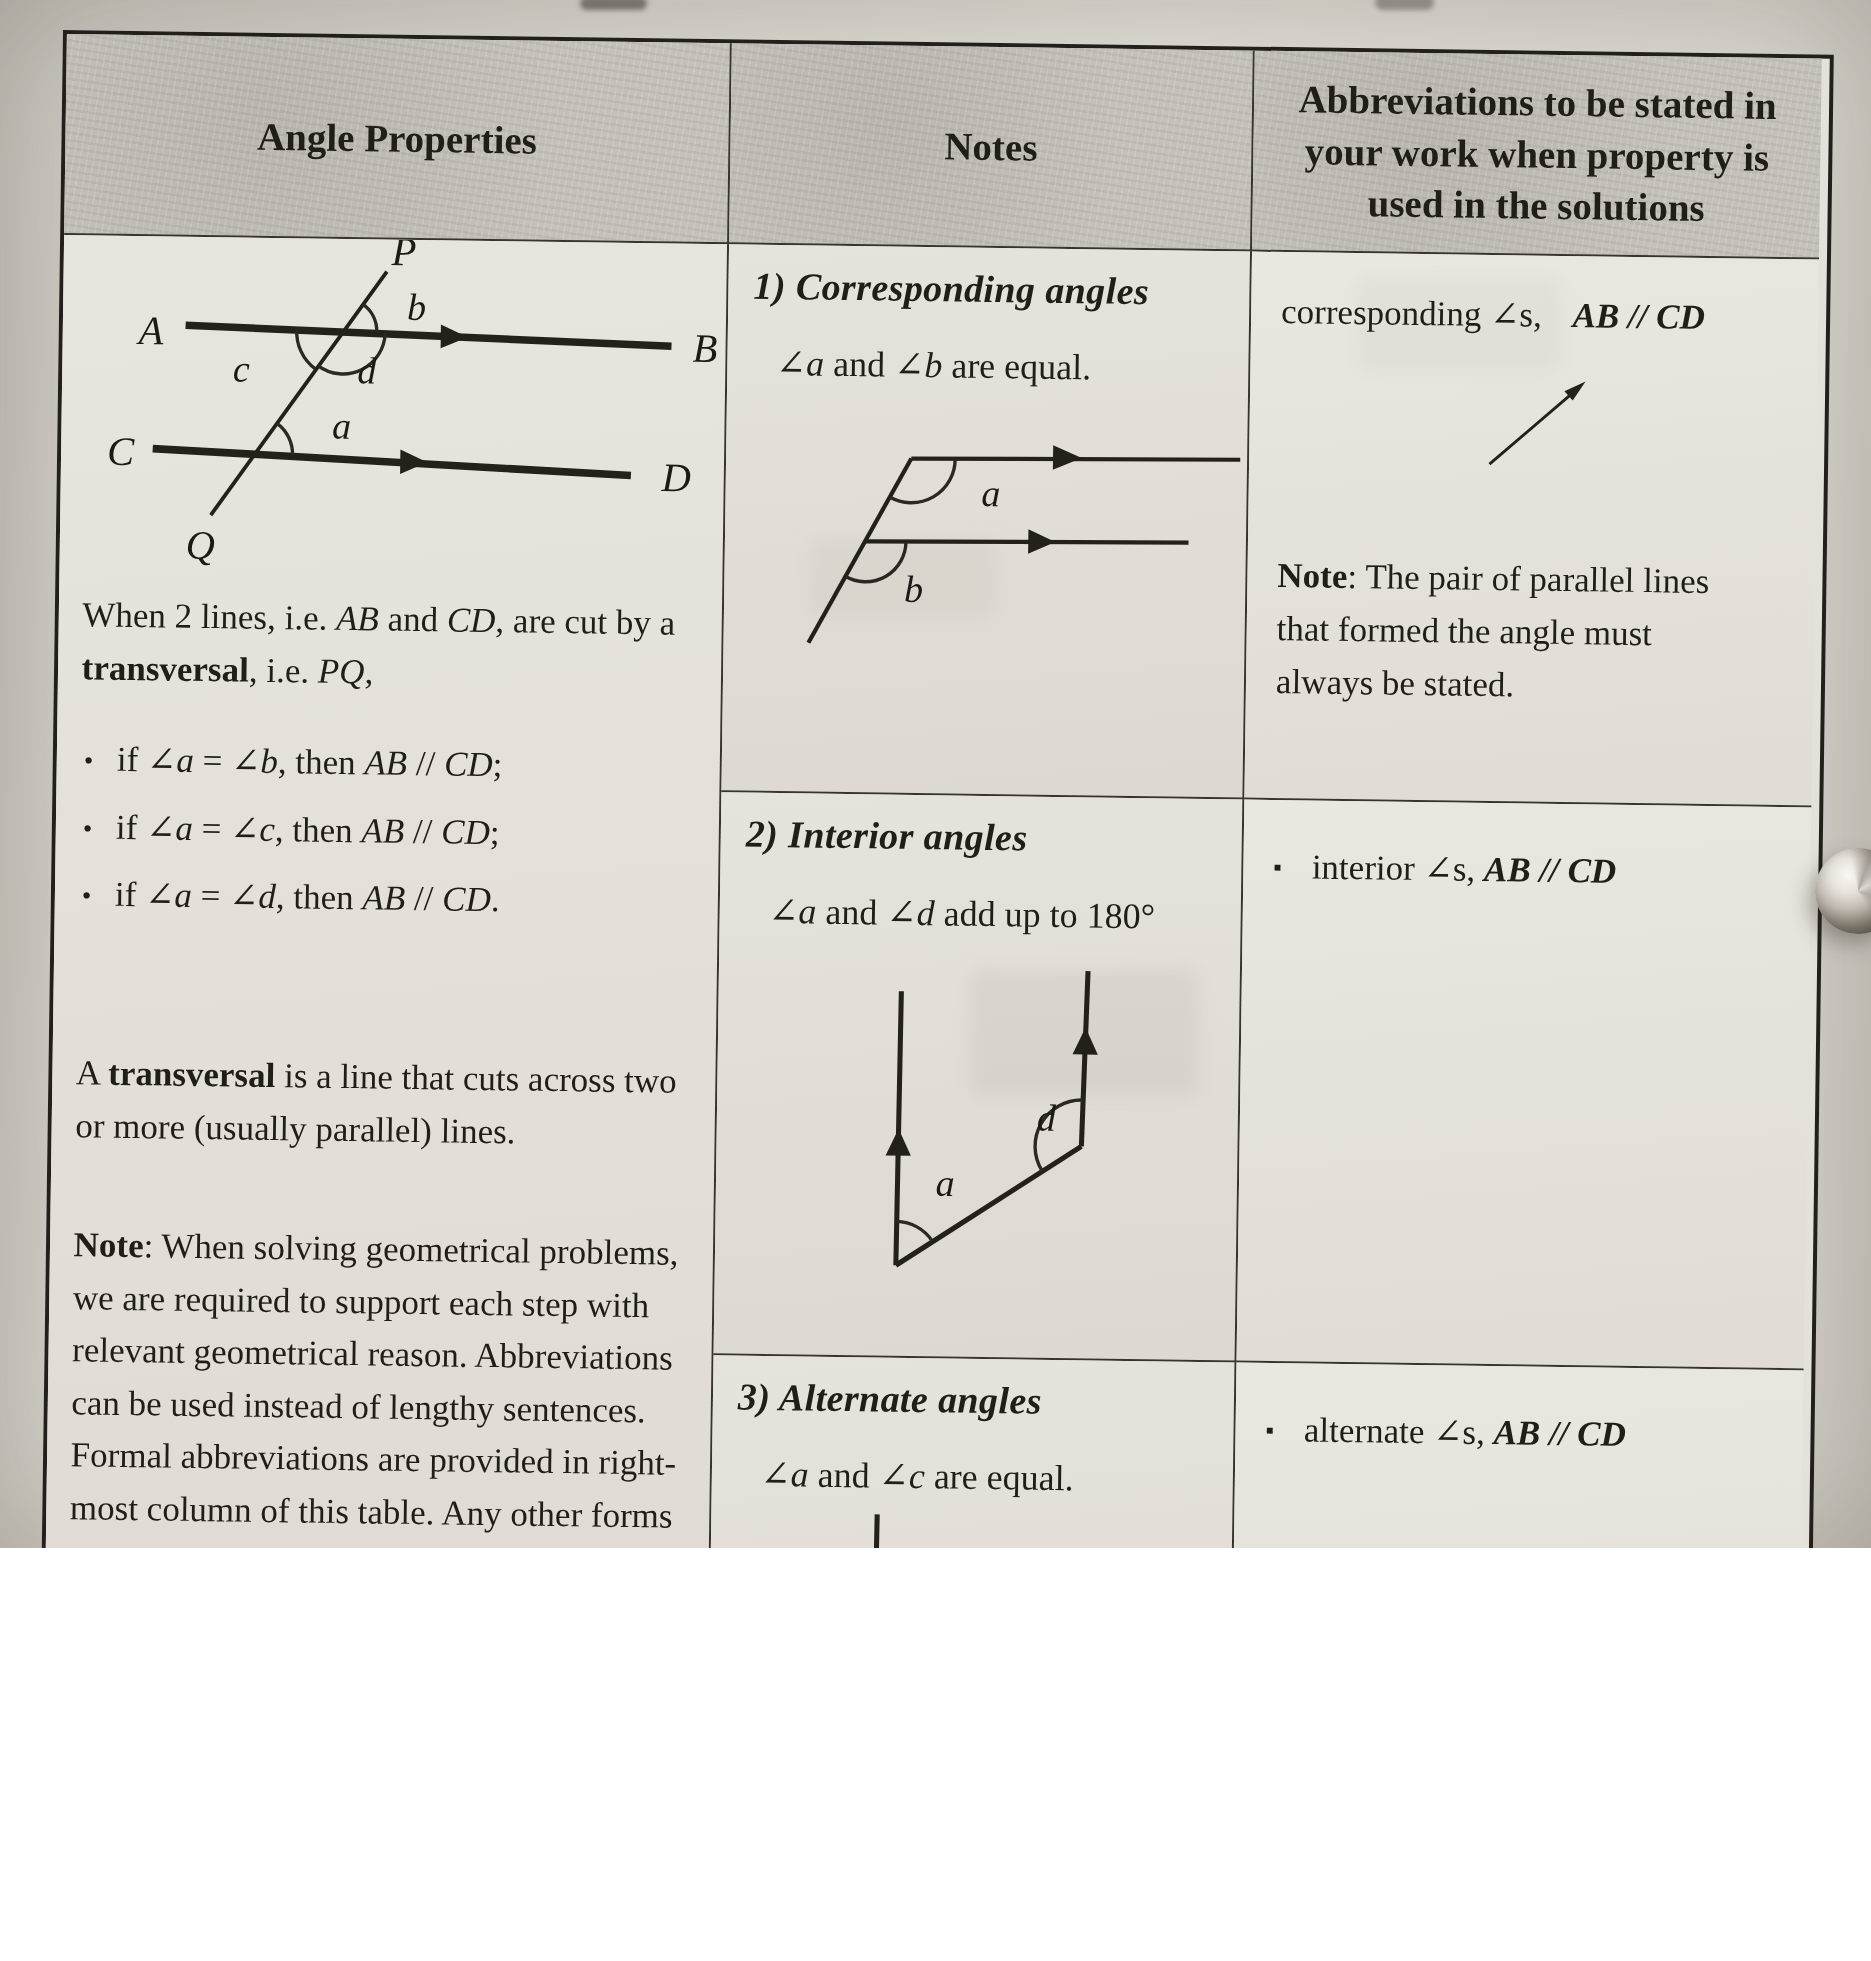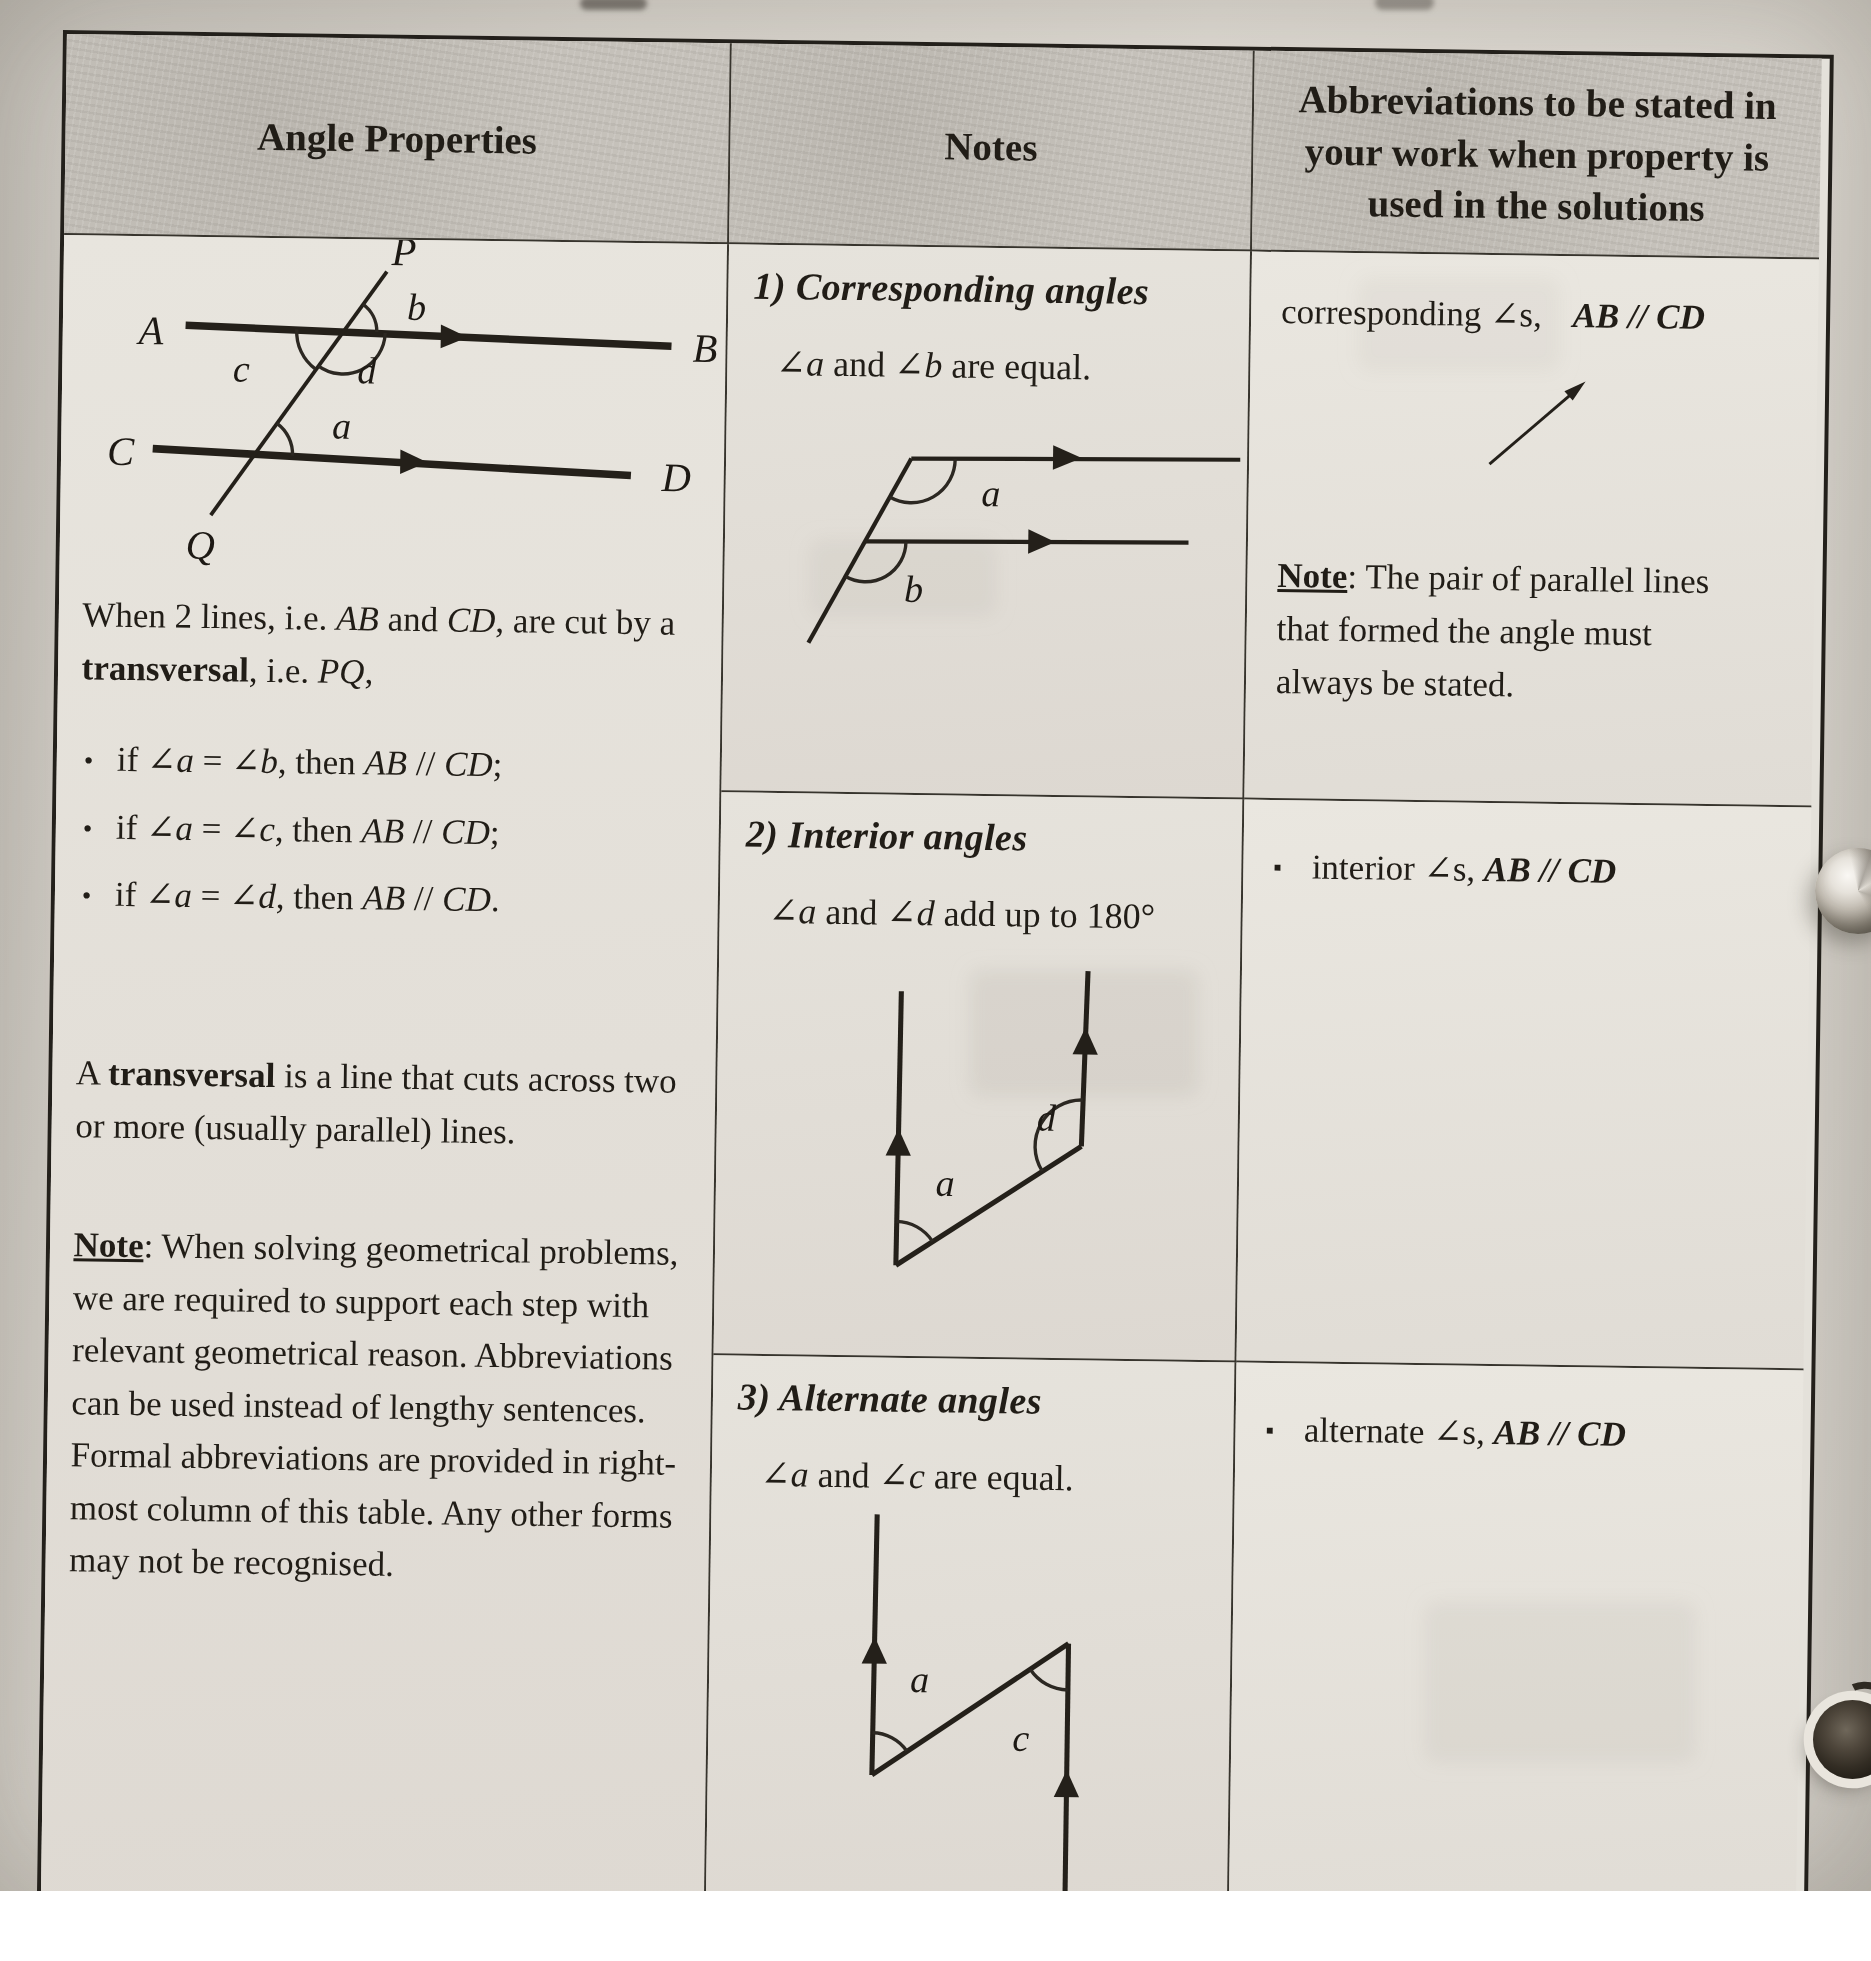--- a/index.html
+++ b/index.html
@@ -1,18 +1,18 @@
 <!DOCTYPE html>
 <html style="font-size:13.5px"><head>
 <meta charset="utf-8">
 <style>
   html,body{margin:0;padding:0;}
   body{font-family:"Liberation Serif","DejaVu Serif",serif;color:#211d17;}
 
-  .page{position:relative;width:1871px;height:1891px;overflow:hidden;
+  .page{position:relative;width:1871px;height:1548px;overflow:hidden;
     background:linear-gradient(104deg,#cbc7c0,#dbd7d0 25%,#e4e0d9 52%,#dcd8d1 78%,#cfcbc4);
     box-shadow:inset 0 0 143px rgba(70,62,50,.30);}
 
   .table{position:absolute;left:63px;top:30px;width:1763px;height:1881px;
     display:grid;grid-template-columns:665px 523px 567px;grid-template-rows:201px 548px 563px 560px;
     border:4.2px solid #23201b;background:#e4e1da;transform:rotate(0.8deg);transform-origin:0 0;z-index:2;}
 
   .cell{position:relative;border-right:2.5px solid #37342d;border-bottom:2.5px solid #37342d;overflow:hidden;}
   .cell.last-col{border-right:none;}
   .cell.last-row{border-bottom:none;}
@@ -44,21 +44,21 @@
   
   .acell{padding:35px 22px 0 30px;font-size:35px;background:linear-gradient(175deg,#eae7e0,#e0dcd5);}
   .abbr{margin:0;line-height:1.45;}
   .abbr-cor span:first-child{margin-right:22px;}
   .anote{margin:211px 0 0 0;width:469px;line-height:1.52;}
   .bullet-line{display:flex;gap:30px;margin:6.7px 0 0 0;}
   .sq{font-size:23.6px;line-height:51px;}
 
   .em{font-style:italic;}
   .strong{font-weight:bold;}
-  .ul{text-decoration:underline;}
+  .ul{}
 
   
   svg text{font-family:"Liberation Serif","DejaVu Serif",serif;font-style:italic;fill:#1d1914;}
   .pt{font-size:48px;}
   .ang{font-size:45px;}
   .ln{stroke:#24201a;fill:none;}
   .arc{stroke:#2c2822;stroke-width:4;fill:none;}
   .ah{fill:#24201a;stroke:none;}
 
   

